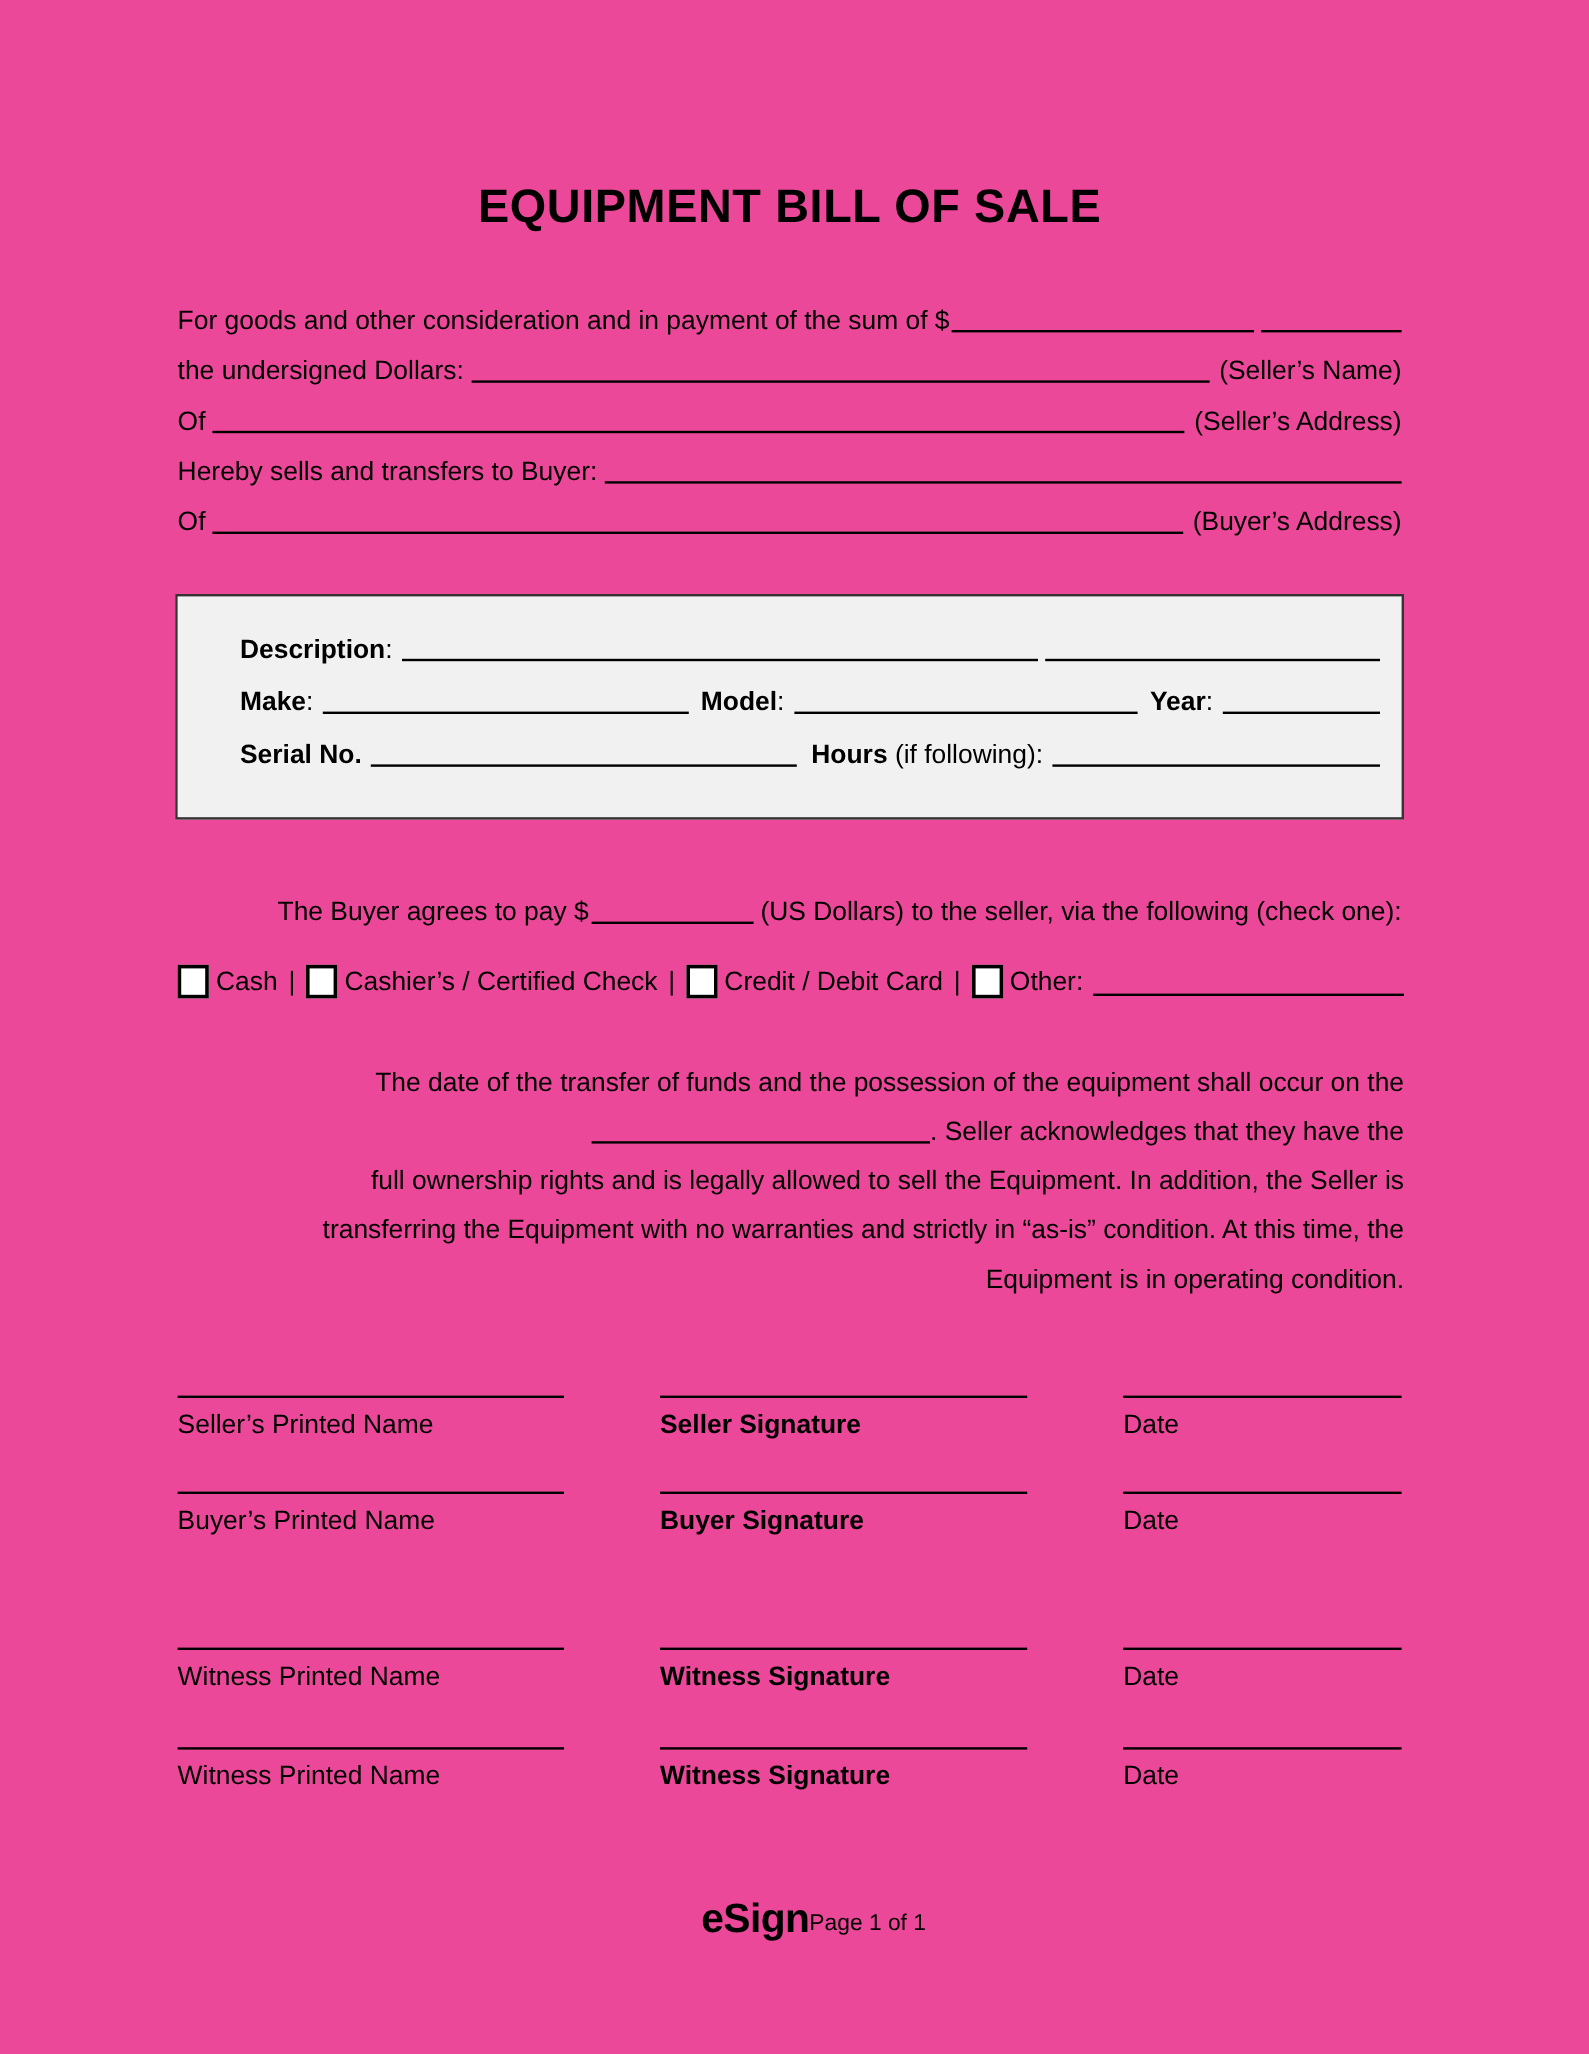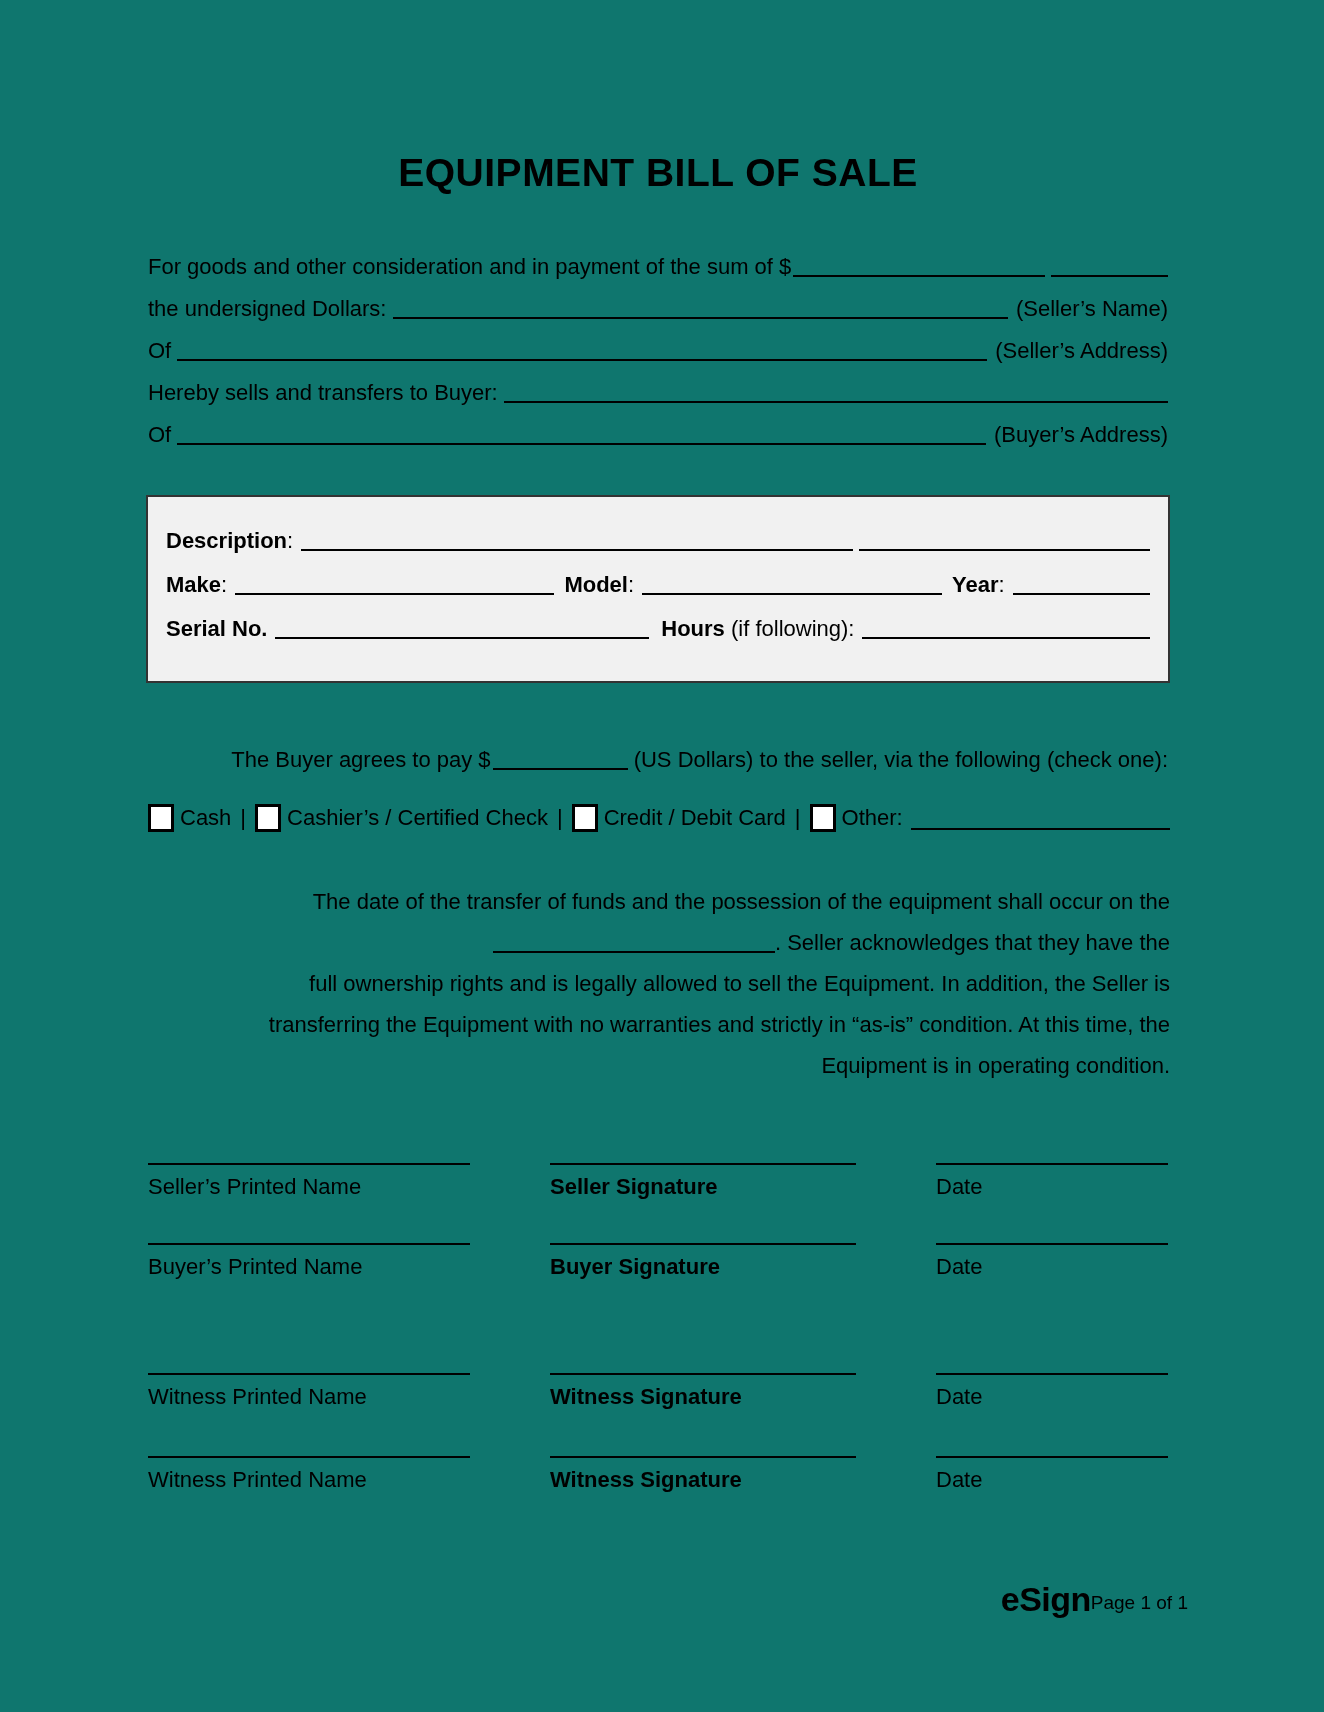--- a/index.html
+++ b/index.html
@@ -4,21 +4,21 @@
 <style>
   html, body {
     margin: 0;
     padding: 0;
     background: #ffffff;
   }
   .page {
     position: relative;
     width: 1324px;
     height: 1712px;
-    background: #0f766e;
+    background: #ec4899;
     font-family: "Liberation Sans", "DejaVu Sans", sans-serif;
     color: #000000;
     overflow: hidden;
   }
   .doc-title {
     position: absolute;
     top: 150px;
     left: 148px;
     width: 1020px;
     text-align: center;
@@ -57,21 +57,21 @@
     position: absolute;
     top: 495px;
     left: 146px;
     width: 1024px;
     height: 188px;
     background: #f1f1f1;
     border: 2px solid #333333;
     box-sizing: border-box;
     padding: 13px 18px 0 18px;
   }
-  .equip-box .line-row { height: 44px; }
+  .equip-box .line-row { height: 44px; margin-left: 34px; }
   .bold { font-weight: bold; }
 
   
   .pay-line {
     position: absolute;
     top: 731px;
     left: 148px;
     width: 1020px;
   }
   .pay-blank { width: 135px; }
@@ -135,21 +135,21 @@
   .sig-label.bold { font-weight: bold; }
 
   
   .footer {
     position: absolute;
     top: 1578px;
     left: 148px;
     width: 1040px;
     height: 40px;
     display: flex;
-    justify-content: flex-end;
+    justify-content: center;
     align-items: flex-end;
   }
   .brand {
     font-size: 34px;
     font-weight: bold;
     letter-spacing: -0.5px;
     margin-left: 20px;
     line-height: 38px;
   }
   .page-num {

